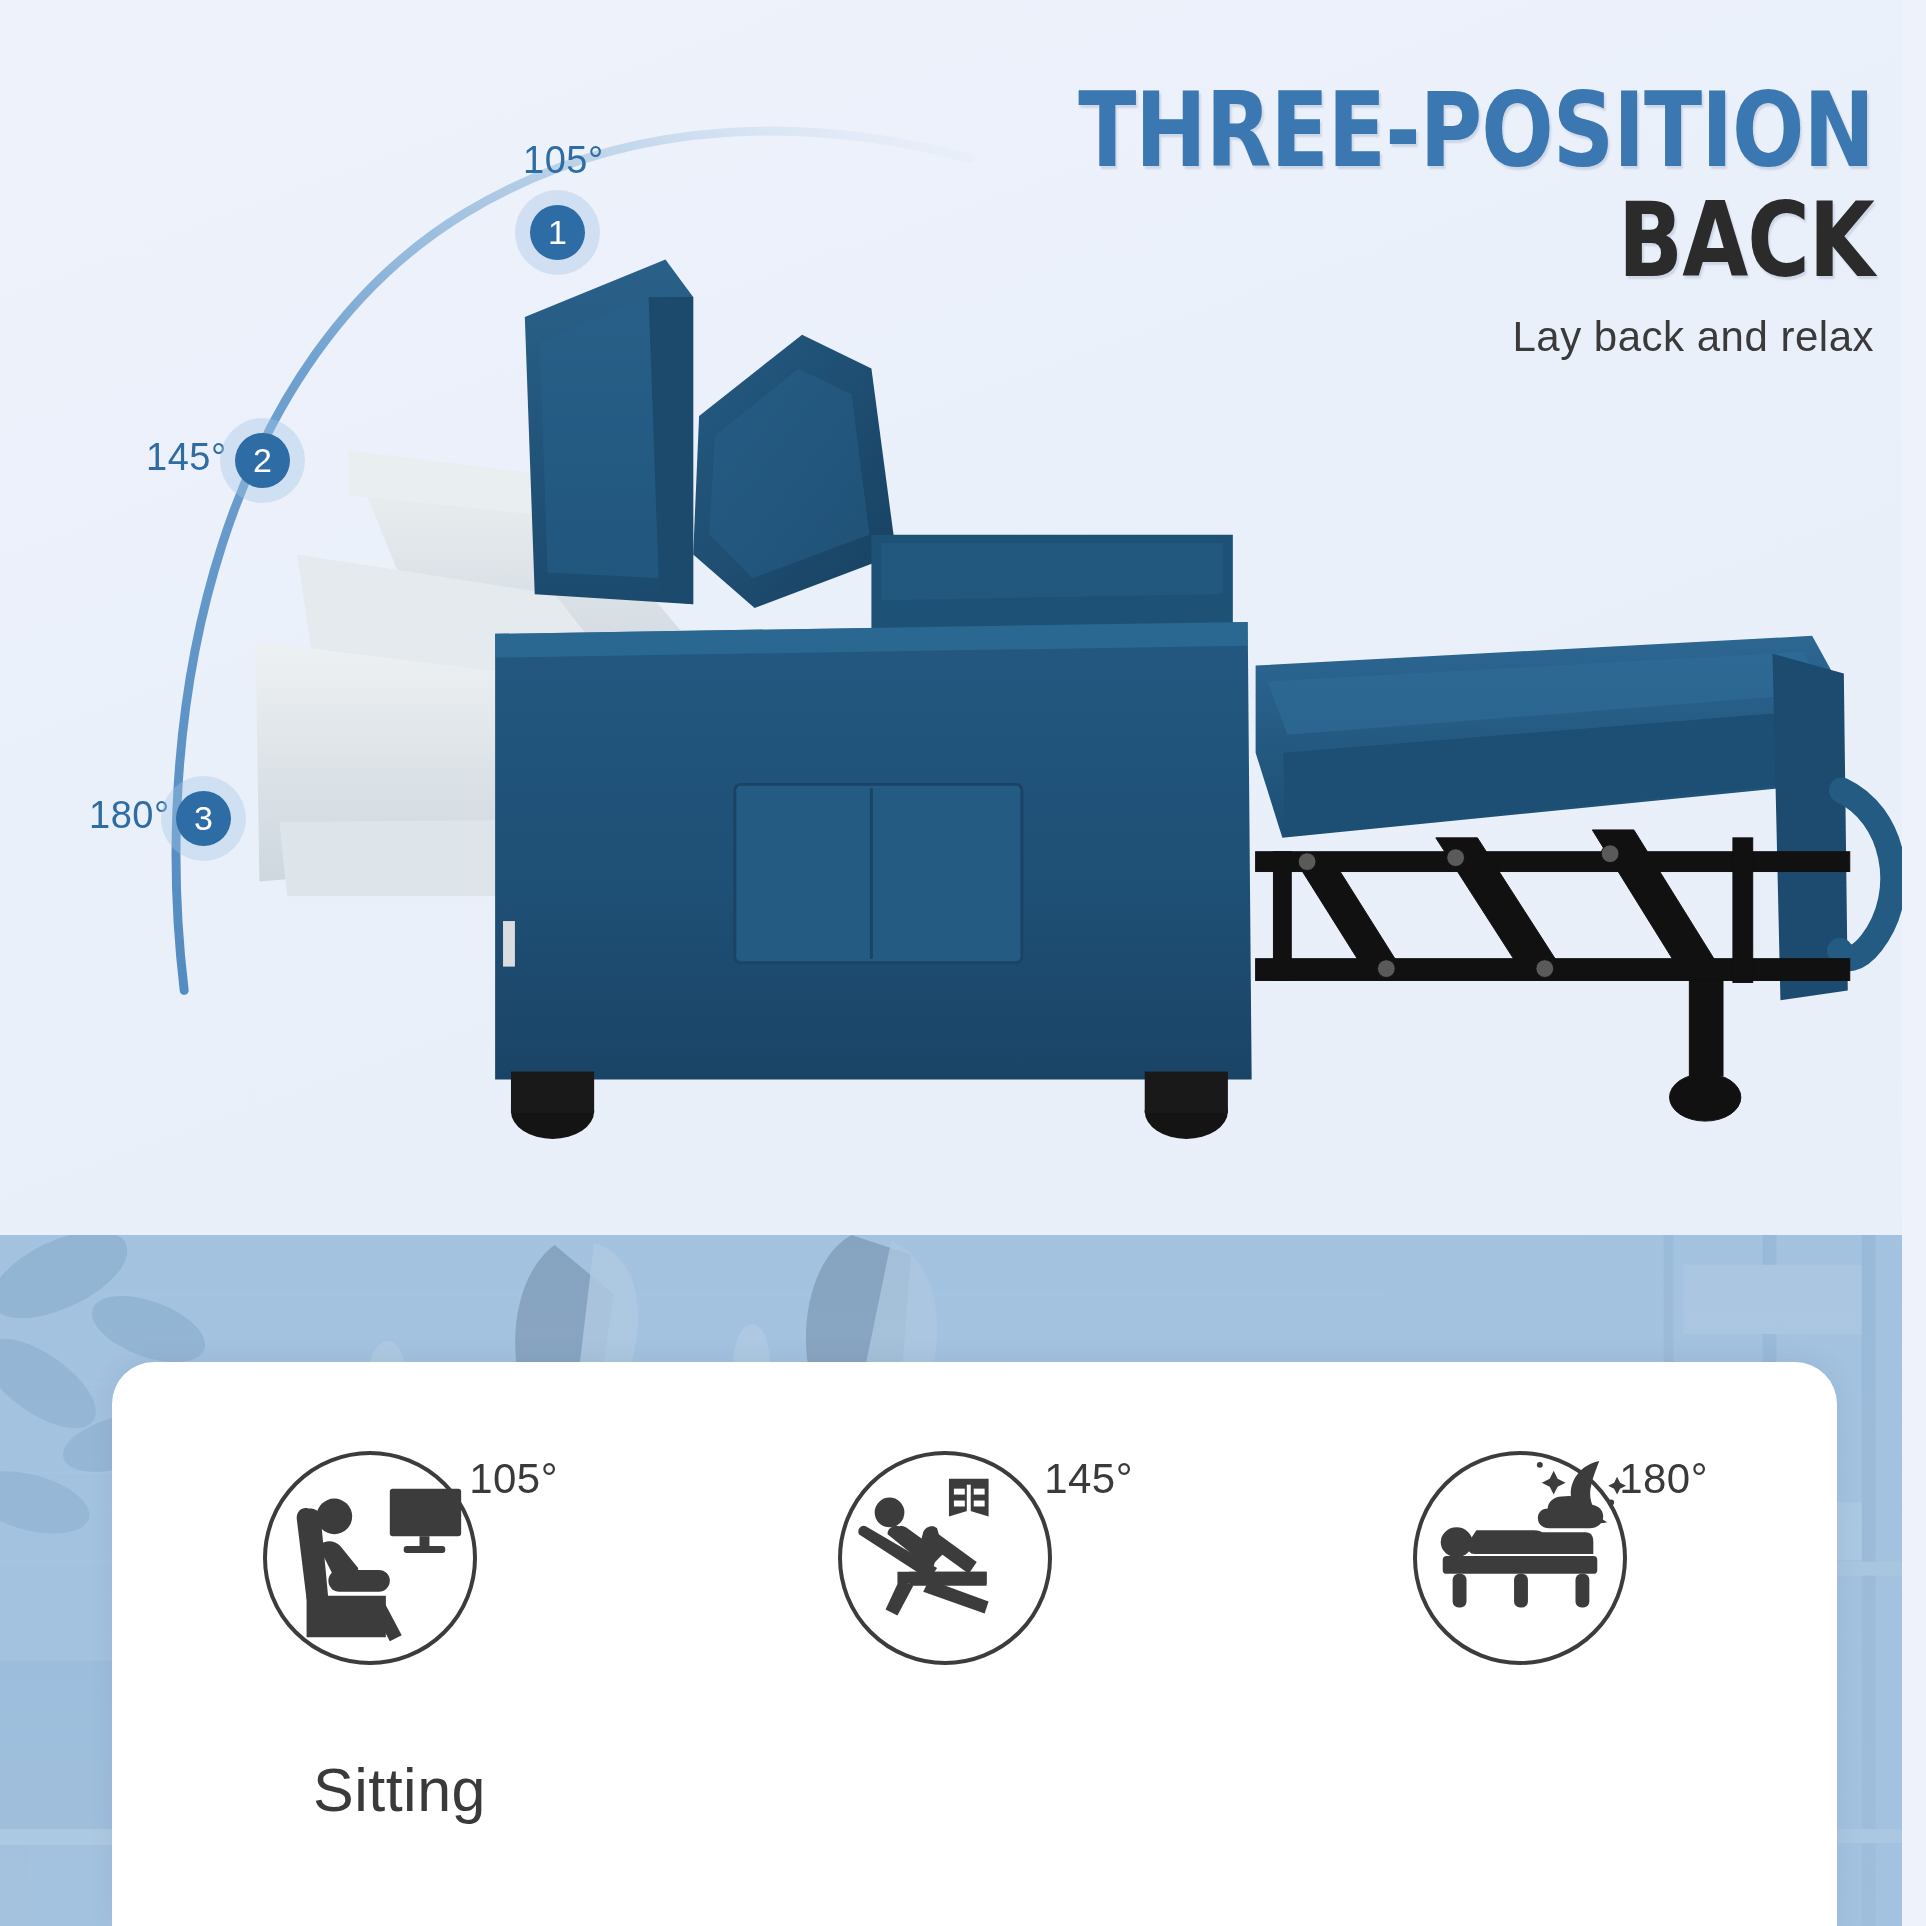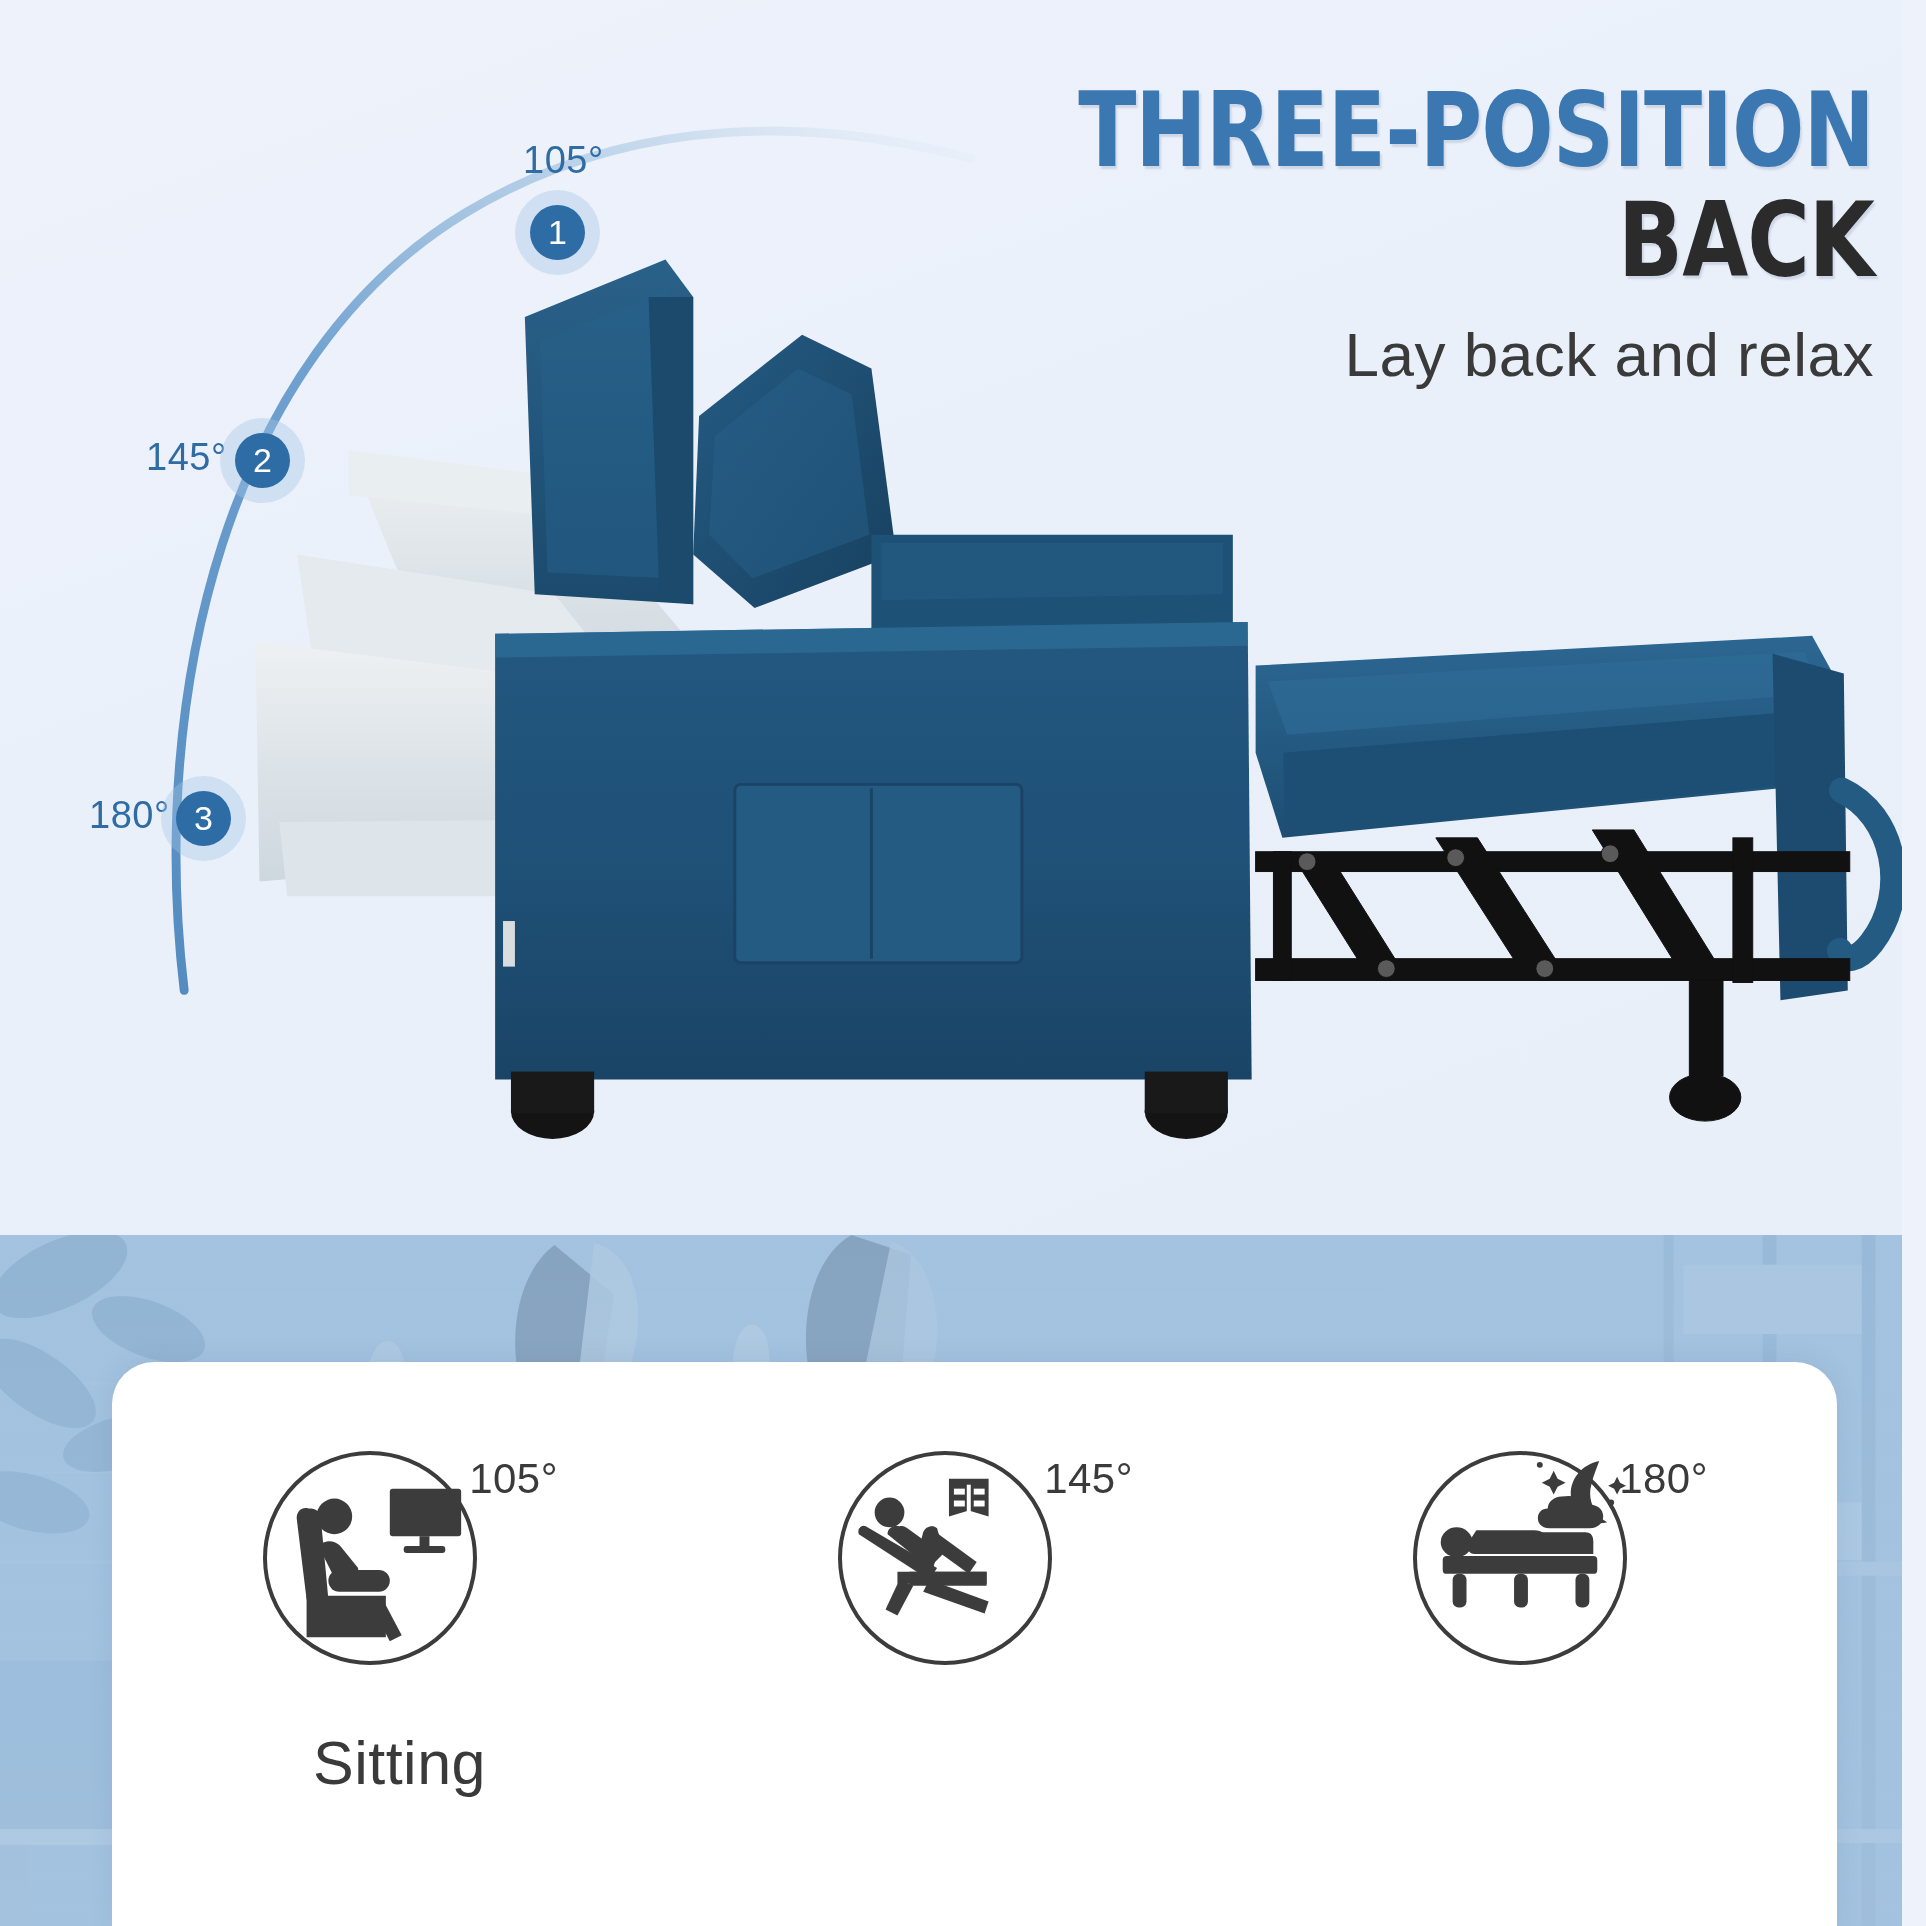--- a/index.html
+++ b/index.html
@@ -30,21 +30,21 @@
     text-shadow:2px 3px 2px rgba(120,140,170,.25);
   }
   .headline .line2{
     font-size:103px;line-height:1.05;font-weight:bold;letter-spacing:-1px;
     color:#2b2b2b;margin-top:4px;
     font-family:"DejaVu Sans Condensed","Liberation Sans Narrow","Liberation Sans",sans-serif;
     transform:scaleX(.92);transform-origin:right center;
     text-shadow:2px 3px 2px rgba(120,140,170,.25);
   }
   .headline .sub{
-    font-size:62px;line-height:1.2;color:#3a3a3a;font-weight:300;margin-top:24px;
+    font-size:42px;line-height:1.2;color:#3a3a3a;font-weight:300;margin-top:18px;
     letter-spacing:0.5px;
   }
 
   
   .arc-layer{position:absolute;left:0;top:0;width:1927px;height:1235px;}
   .marker{
     position:absolute;width:85px;height:85px;border-radius:50%;
     background:rgba(164,196,228,.38);
     display:flex;align-items:center;justify-content:center;
   }
@@ -89,21 +89,21 @@
   .feature .icon-row{position:relative;width:317px;height:230px;}
   .icon-circle{
     position:absolute;left:22px;top:4px;width:214px;height:214px;border-radius:50%;
     border:4px solid #3c3c3c;box-sizing:border-box;
   }
   .deg{
     position:absolute;right:0px;top:8px;
     font-size:42px;color:#3a3a3a;font-weight:300;letter-spacing:0.5px;
   }
   .feature .caption{
-    margin-top:51px;font-size:61px;color:#3a3a3a;font-weight:300;letter-spacing:0.5px;
+    margin-top:78px;font-size:61px;color:#3a3a3a;font-weight:300;letter-spacing:0.5px;
   }
   .glyph{position:absolute;left:22px;top:4px;width:214px;height:214px;}
 </style>
 </head>
 <body>
 
 <div class="page">
 
   <div class="top-panel">
 

